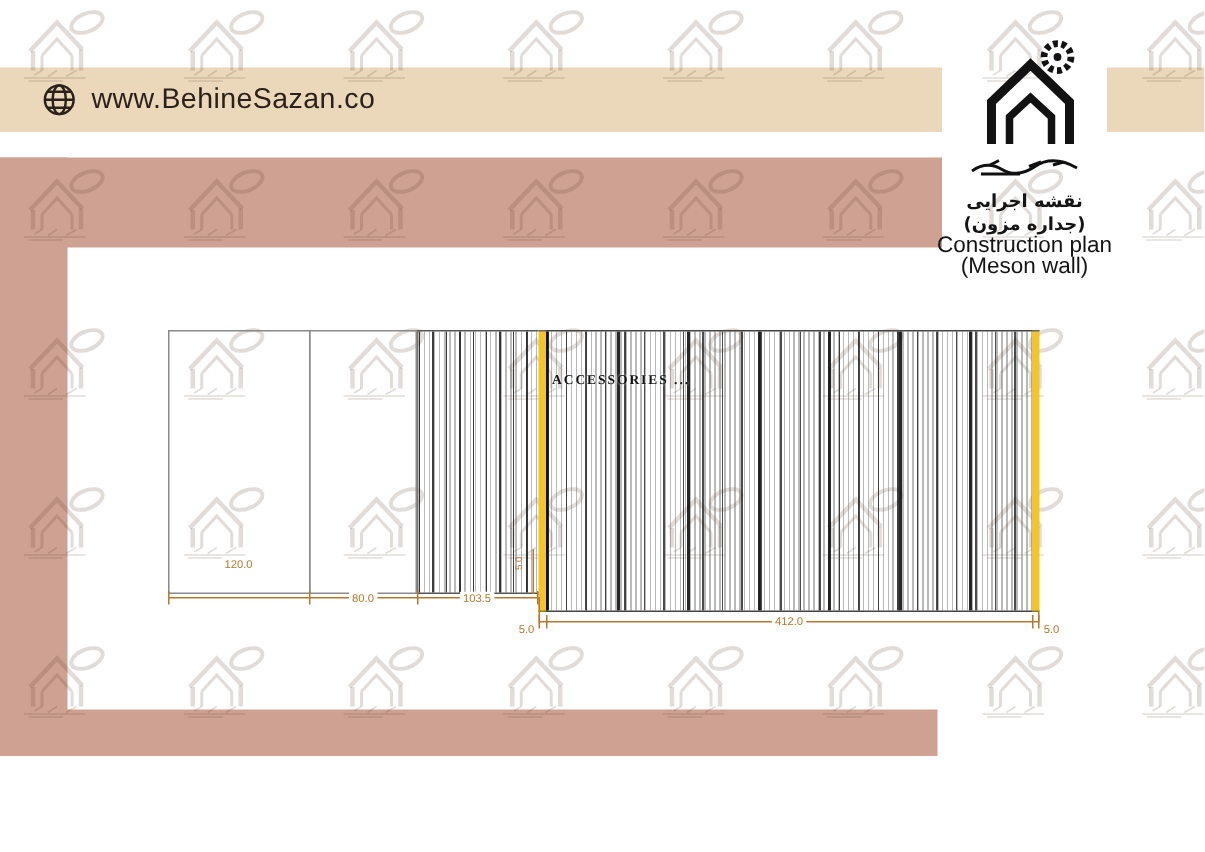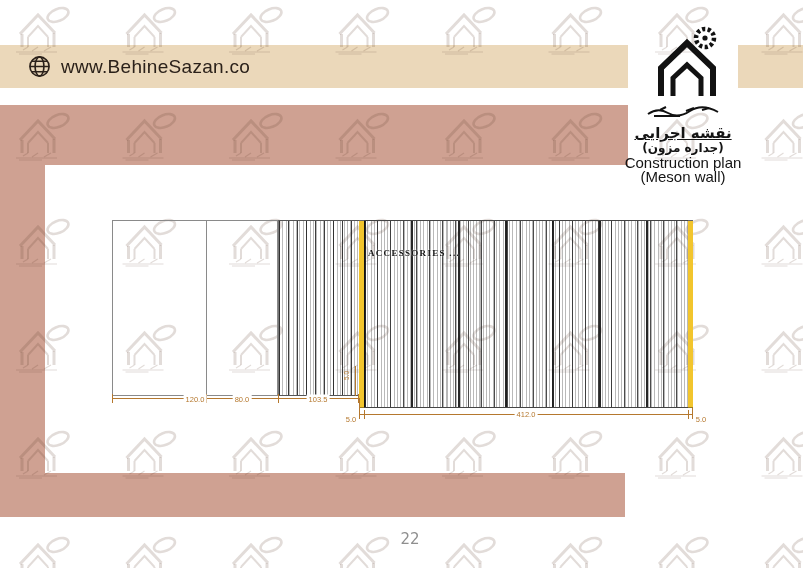--- a/index.html
+++ b/index.html
@@ -1,36 +1,36 @@
 <!DOCTYPE html>
 <html style="--beige: #ebd8ba; --salmon: #cfa192; --yellow: #f2c52d; --dim: #b5782e; --ink: #2b211a;"><head>
 <meta charset="utf-8">
 <style>
   html,body{margin:0;padding:0;}
   .page{
-    position:relative;width:803px;height:568px;background:#ffffff;
+    position:relative;width:803px;height:504px;background:#ffffff;
     overflow:hidden;font-family:"Liberation Sans",sans-serif;
   }
   
   .band{position:absolute;}
   .band-header{left:0;top:45px;width:628px;height:43px;background:var(--beige);}
   .band-header-right{left:738px;top:45px;width:65px;height:43px;background:var(--beige);}
   .band-salmon-top{left:0;top:105px;width:628px;height:60px;background:var(--salmon);}
   .band-salmon-left{left:0;top:105px;width:45px;height:412px;background:var(--salmon);}
   .band-salmon-bottom{left:0;top:473px;width:625px;height:44px;background:var(--salmon);}
   
   .wm-layer{position:absolute;left:0;top:0;width:803px;height:568px;pointer-events:none;}
   .wm-layer use{stroke:rgba(95,60,45,0.18);fill:none;}
   
   .header-content{position:absolute;left:28px;top:45px;height:43px;display:flex;align-items:center;gap:10px;}
   .site-url{font-size:19px;color:var(--ink);letter-spacing:.3px;}
   
   .brand{position:absolute;left:623px;top:26px;width:120px;text-align:center;color:#141414;}
   .brand .fa{font-family:"DejaVu Sans",sans-serif;direction:rtl;font-weight:bold;}
-  .brand .fa1{font-size:15px;line-height:16px;margin-top:3px;text-decoration:underline;}
+  .brand .fa1{font-size:12px;line-height:16px;margin-top:3px;}
   .brand .fa2{font-size:12px;line-height:15px;}
   .brand .en{font-size:15px;line-height:14px;}
   
   .panel{position:absolute;box-sizing:border-box;}
   .panel-blank{border:1px solid #8a8a8a;}
   .slats-small{
     border-top:1px solid #555;border-bottom:1px solid #555;border-left:1px solid #777;
     background:
       repeating-linear-gradient(90deg, rgba(25,25,25,0.85) 0 1px, transparent 1px 9px),
       repeating-linear-gradient(90deg, rgba(60,60,60,0.35) 0 1px, transparent 1px 3.4px);
@@ -178,21 +178,21 @@
     <div class="panel slats-main" style="left:364px;top:220px;width:324px;height:188px;"></div>
     <div class="panel strip-yellow" style="left:688px;top:220px;width:5px;height:188px;"></div>
 
     <span class="annotation">ACCESSORIES ...</span>
 
     <div class="dim-line" style="left:112px;top:398px;width:247px;"></div>
     <div class="dim-tick" style="left:112px;top:394px;height:9px;"></div>
     <div class="dim-tick" style="left:206px;top:394px;height:9px;"></div>
     <div class="dim-tick" style="left:278px;top:394px;height:9px;"></div>
     <div class="dim-tick" style="left:358px;top:394px;height:9px;"></div>
-    <span class="dim-label" style="left:159px;top:399px;margin-left:36px;">120.0</span>
+    <span class="dim-label" style="left:159px;top:376px;">120.0</span>
     <span class="dim-label" style="left:242px;top:399px;">80.0</span>
     <span class="dim-label" style="left:318px;top:399px;">103.5</span>
 
     <div class="dim-line" style="left:359px;top:414px;width:334px;"></div>
     <div class="dim-tick" style="left:359px;top:410px;height:9px;"></div>
     <div class="dim-tick" style="left:364px;top:410px;height:9px;"></div>
     <div class="dim-tick" style="left:688px;top:410px;height:9px;"></div>
     <div class="dim-tick" style="left:692px;top:410px;height:9px;"></div>
     <div class="dim-tick" style="left:359px;top:398px;height:16px;"></div>
     <div class="dim-tick" style="left:692px;top:408px;height:6px;"></div>

